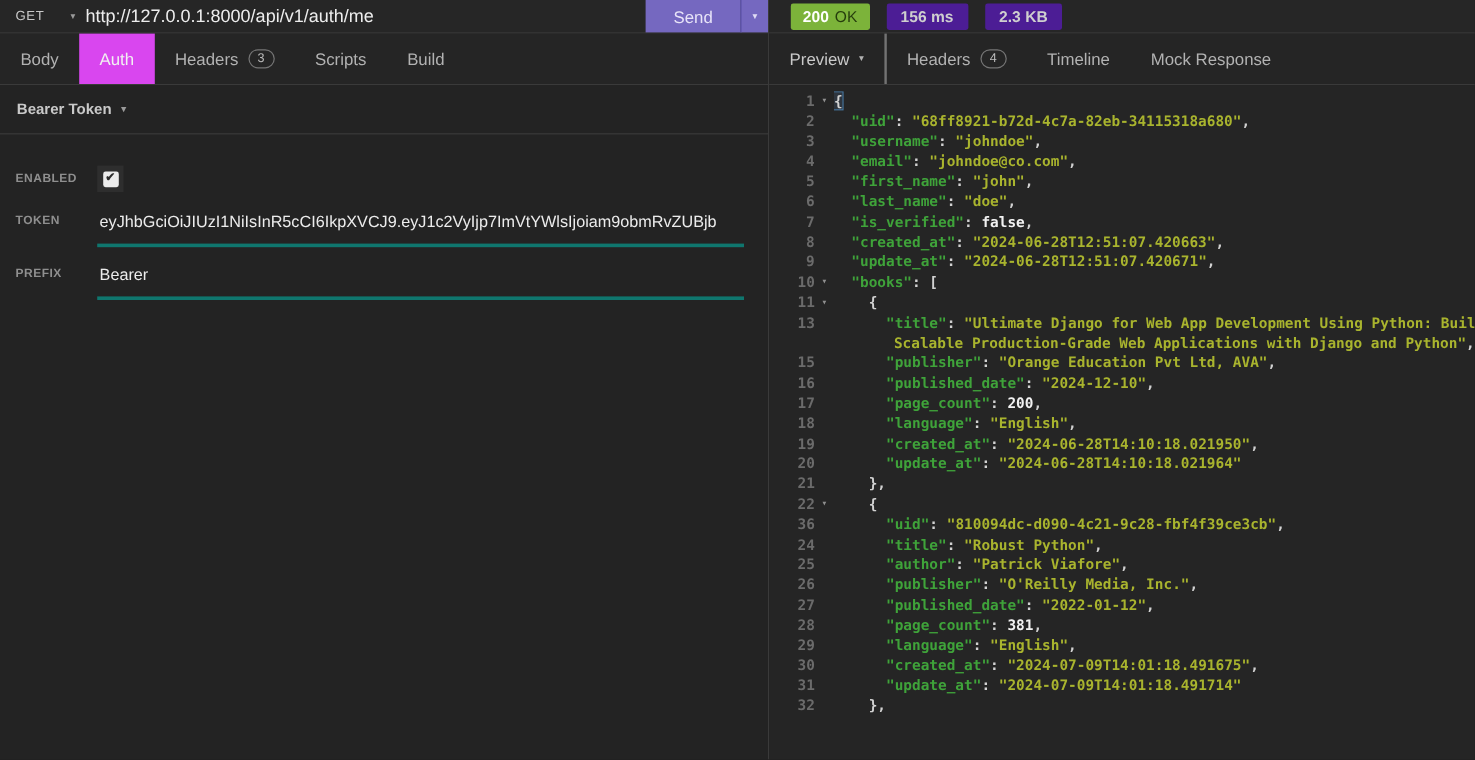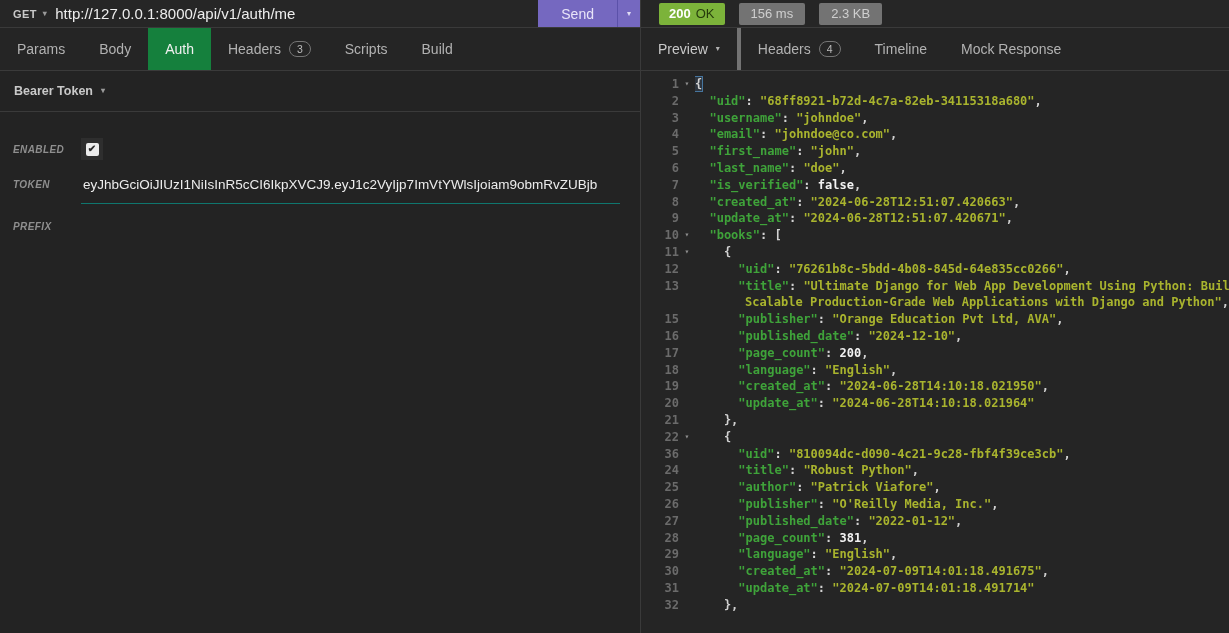--- a/index.html
+++ b/index.html
@@ -9,54 +9,54 @@
     background:#232323;
     font-family:"Liberation Sans", sans-serif;
     -webkit-font-smoothing:antialiased;
   }
   .app { display:flex; width:1229px; height:633px; }
 
   
   .left-pane { width:641px; border-right:1px solid #3a3a3a; display:flex; flex-direction:column; background:#232323; }
 
   .url-bar { height:28px; flex:none; display:flex; align-items:stretch; border-bottom:1px solid #3a3a3a; background:#262626; }
-  .method { display:flex; align-items:center; gap:6px; padding:0 8px 0 13px; color:#c9c9c9; font-size:11px; font-weight:bold; letter-spacing:.4px; cursor:default;text-align:center; }
+  .method { display:flex; align-items:center; gap:22px; padding:0 8px 0 13px; color:#c9c9c9; font-size:11px; font-weight:normal; letter-spacing:.4px; cursor:default;text-align:center; }
   .caret-icon { color:#9a9a9a; font-size:8px; line-height:1; }
   .url { flex:1; display:flex; align-items:center; color:#ededed; font-size:15px; white-space:nowrap; overflow:hidden; }
   .send-group { display:flex; margin-left:auto; margin-right:0; }
   .send-main { background:var(--send_purple,#7568c0); color:#e8e4f8; font-size:14px; display:flex; align-items:center; padding:0 23px; cursor:pointer; }
   .send-caret { background:var(--send_purple,#7568c0); border-left:1px solid #5b51a9; color:#e0dcf4; display:flex; align-items:center; padding:0 9px; cursor:pointer; }
   .send-caret .caret-icon { color:#e0dcf4; }
 
   .tabs-row { height:43px; flex:none; display:flex; align-items:stretch; border-bottom:1px solid #3a3a3a; background:#252525; }
   .tab { display:flex; align-items:center; gap:8px; padding:0 17px; color:#b2b2b2; font-size:14px; cursor:pointer; white-space:nowrap; }
-  .tabs-row.req .tab.active { background:#15803d; color:#f1f1f1; }
-  .tabs-row.res .tab.active { border-right:4px solid #737373; color:#c9c9c9; }
+  .tabs-row.req .tab.active { background:#d946ef; color:#f1f1f1; }
+  .tabs-row.res .tab.active { border-right:2px solid #737373; color:#c9c9c9; }
   .tab-badge { border:1px solid #757575; border-radius:9px; color:#bdbdbd; font-size:10.5px; padding:2px 7px; line-height:1; }
   .tab .caret-icon { color:#b2b2b2; }
 
   .auth-mode-row { height:41px; flex:none; display:flex; align-items:center; gap:8px; padding-left:14px; border-bottom:1px solid #3a3a3a; color:#c9c9c9; font-size:12.5px; font-weight:bold; background:#232323; }
   .auth-form { padding:26px 20px 0 13px; }
   .form-row { display:flex; align-items:center; }
-  .form-label { width:68px; flex:none; color:#8f8f8f; font-size:10px; font-weight:bold; letter-spacing:.4px;font-style:italic; }
+  .form-label { width:68px; flex:none; color:#8f8f8f; font-size:10px; font-weight:bold; letter-spacing:.4px; }
   .row-enabled { margin-bottom:16px; }
   .checkbox-wrap { width:22px; height:22px; background:#2e2e2e; display:flex; align-items:center; justify-content:center; cursor:pointer; }
   .checkbox { width:13px; height:13px; background:#ececec; border-radius:2px; display:flex; align-items:center; justify-content:center; color:#2b2b2b; font-size:10px; font-weight:bold; line-height:1; }
   .field-row { display:flex; align-items:flex-start; margin-top:14px; }
   .field-row .form-label { padding-top:3px; }
-  .field-value { flex:1; border-bottom:1px solid #0f766e; color:#ececec; font-size:13.5px; padding:1px 0 11px 2px; white-space:nowrap; overflow:hidden; cursor:text; }
+  .field-value { flex:1; border-bottom:3px solid #0f766e; color:#ececec; font-size:13.5px; padding:1px 0 11px 2px; white-space:nowrap; overflow:hidden; cursor:text; }
 
   
   .right-pane { flex:1; display:flex; flex-direction:column; background:#252525; min-width:0; }
   .status-row { height:28px; flex:none; display:flex; align-items:center; gap:14px; padding-left:18px; border-bottom:1px solid #3a3a3a; background:#262626; }
   .badge { height:22px; display:flex; align-items:center; border-radius:2px; font-size:13px; }
   .badge-status { background:var(--status_green,#7cb33a); padding:0 10px; gap:5px; }
   .badge-status .scode { color:#ffffff; font-weight:bold; }
   .badge-status .stext { color:rgba(15,30,0,.8); }
-  .badge-meta { background:#737373; color:#cfcfcf; padding:0 12px; }
+  .badge-meta { background:#4c1d95; color:#cfcfcf; padding:0 12px;font-weight:bold; }
 
   .code { flex:1; overflow:hidden; padding-top:5px; background:#252525;
     font-family:"DejaVu Sans Mono", monospace; font-size:12px; font-weight:bold; line-height:16.8px; }
   .crow { display:flex; white-space:pre; }
   .ln { width:38px; flex:none; text-align:right; color:#6b6b6b; }
   .fold { width:16px; flex:none; text-align:center; color:#8f8f8f; font-size:8px; line-height:16.8px; cursor:pointer; }
   .ccontent { flex:1; white-space:pre; overflow:hidden; min-width:0; }
   .sg-k { color:var(--key_green,#3fa33a); }
   .sg-s { color:var(--string_olive,#a9b42e); }
   .sg-p { color:#d2d2d2; }
@@ -79,23 +79,20 @@
       <div class="send-group">
         <div class="send-main">Send</div>
         <div class="send-caret">
           <span class="caret-icon">▾</span>
         </div>
       </div>
     </div>
 
     <div class="tabs-row req" id="req-tabs">
         <div class="tab">
-          <span>Params</span>
-        </div>
-        <div class="tab">
           <span>Body</span>
         </div>
         <div class="tab active">
           <span>Auth</span>
         </div>
         <div class="tab">
           <span>Headers</span>
           <span class="tab-badge">3</span>
         </div>
         <div class="tab">
@@ -117,20 +114,21 @@
         <div class="checkbox-wrap">
           <div class="checkbox">✔</div>
         </div>
       </div>
       <div class="field-row">
         <div class="form-label">TOKEN</div>
         <div class="field-value">eyJhbGciOiJIUzI1NiIsInR5cCI6IkpXVCJ9.eyJ1c2VyIjp7ImVtYWlsIjoiam9obmRvZUBjb</div>
       </div>
       <div class="field-row">
         <div class="form-label">PREFIX</div>
+        <div class="field-value">Bearer</div>
       </div>
     </div>
   </div>
 
   <div class="right-pane">
 
     <div class="status-row">
       <div class="badge badge-status">
         <span class="scode">200</span>
         <span class="stext">OK</span>
@@ -161,21 +159,20 @@
         <div class="crow"><span class="ln">2</span><span class="fold"></span><span class="ccontent" style="padding-left: 2ch;"><span class="sg-k">"uid"</span><span class="sg-p">: </span><span class="sg-s">"68ff8921-b72d-4c7a-82eb-34115318a680"</span><span class="sg-p">,</span></span></div>
         <div class="crow"><span class="ln">3</span><span class="fold"></span><span class="ccontent" style="padding-left: 2ch;"><span class="sg-k">"username"</span><span class="sg-p">: </span><span class="sg-s">"johndoe"</span><span class="sg-p">,</span></span></div>
         <div class="crow"><span class="ln">4</span><span class="fold"></span><span class="ccontent" style="padding-left: 2ch;"><span class="sg-k">"email"</span><span class="sg-p">: </span><span class="sg-s">"johndoe@co.com"</span><span class="sg-p">,</span></span></div>
         <div class="crow"><span class="ln">5</span><span class="fold"></span><span class="ccontent" style="padding-left: 2ch;"><span class="sg-k">"first_name"</span><span class="sg-p">: </span><span class="sg-s">"john"</span><span class="sg-p">,</span></span></div>
         <div class="crow"><span class="ln">6</span><span class="fold"></span><span class="ccontent" style="padding-left: 2ch;"><span class="sg-k">"last_name"</span><span class="sg-p">: </span><span class="sg-s">"doe"</span><span class="sg-p">,</span></span></div>
         <div class="crow"><span class="ln">7</span><span class="fold"></span><span class="ccontent" style="padding-left: 2ch;"><span class="sg-k">"is_verified"</span><span class="sg-p">: </span><span class="sg-b">false</span><span class="sg-p">,</span></span></div>
         <div class="crow"><span class="ln">8</span><span class="fold"></span><span class="ccontent" style="padding-left: 2ch;"><span class="sg-k">"created_at"</span><span class="sg-p">: </span><span class="sg-s">"2024-06-28T12:51:07.420663"</span><span class="sg-p">,</span></span></div>
         <div class="crow"><span class="ln">9</span><span class="fold"></span><span class="ccontent" style="padding-left: 2ch;"><span class="sg-k">"update_at"</span><span class="sg-p">: </span><span class="sg-s">"2024-06-28T12:51:07.420671"</span><span class="sg-p">,</span></span></div>
         <div class="crow"><span class="ln">10</span><span class="fold">▾</span><span class="ccontent" style="padding-left: 2ch;"><span class="sg-k">"books"</span><span class="sg-p">: [</span></span></div>
         <div class="crow"><span class="ln">11</span><span class="fold">▾</span><span class="ccontent" style="padding-left: 4ch;"><span class="sg-p">{</span></span></div>
-        <div class="crow"><span class="ln">12</span><span class="fold"></span><span class="ccontent" style="padding-left: 6ch;"><span class="sg-k">"uid"</span><span class="sg-p">: </span><span class="sg-s">"76261b8c-5bdd-4b08-845d-64e835cc0266"</span><span class="sg-p">,</span></span></div>
         <div class="crow"><span class="ln">13</span><span class="fold"></span><span class="ccontent" style="padding-left: 6ch;"><span class="sg-k">"title"</span><span class="sg-p">: </span><span class="sg-s">"Ultimate Django for Web App Development Using Python: Build</span></span></div>
         <div class="crow"><span class="ln"></span><span class="fold"></span><span class="ccontent" style="padding-left: 0ch; text-align: right;"><span class="sg-s">Scalable Production-Grade Web Applications with Django and Python"</span><span class="sg-p">,</span></span></div>
         <div class="crow"><span class="ln">15</span><span class="fold"></span><span class="ccontent" style="padding-left: 6ch;"><span class="sg-k">"publisher"</span><span class="sg-p">: </span><span class="sg-s">"Orange Education Pvt Ltd, AVA"</span><span class="sg-p">,</span></span></div>
         <div class="crow"><span class="ln">16</span><span class="fold"></span><span class="ccontent" style="padding-left: 6ch;"><span class="sg-k">"published_date"</span><span class="sg-p">: </span><span class="sg-s">"2024-12-10"</span><span class="sg-p">,</span></span></div>
         <div class="crow"><span class="ln">17</span><span class="fold"></span><span class="ccontent" style="padding-left: 6ch;"><span class="sg-k">"page_count"</span><span class="sg-p">: </span><span class="sg-d">200</span><span class="sg-p">,</span></span></div>
         <div class="crow"><span class="ln">18</span><span class="fold"></span><span class="ccontent" style="padding-left: 6ch;"><span class="sg-k">"language"</span><span class="sg-p">: </span><span class="sg-s">"English"</span><span class="sg-p">,</span></span></div>
         <div class="crow"><span class="ln">19</span><span class="fold"></span><span class="ccontent" style="padding-left: 6ch;"><span class="sg-k">"created_at"</span><span class="sg-p">: </span><span class="sg-s">"2024-06-28T14:10:18.021950"</span><span class="sg-p">,</span></span></div>
         <div class="crow"><span class="ln">20</span><span class="fold"></span><span class="ccontent" style="padding-left: 6ch;"><span class="sg-k">"update_at"</span><span class="sg-p">: </span><span class="sg-s">"2024-06-28T14:10:18.021964"</span></span></div>
         <div class="crow"><span class="ln">21</span><span class="fold"></span><span class="ccontent" style="padding-left: 4ch;"><span class="sg-p">},</span></span></div>
         <div class="crow"><span class="ln">22</span><span class="fold">▾</span><span class="ccontent" style="padding-left: 4ch;"><span class="sg-p">{</span></span></div>

